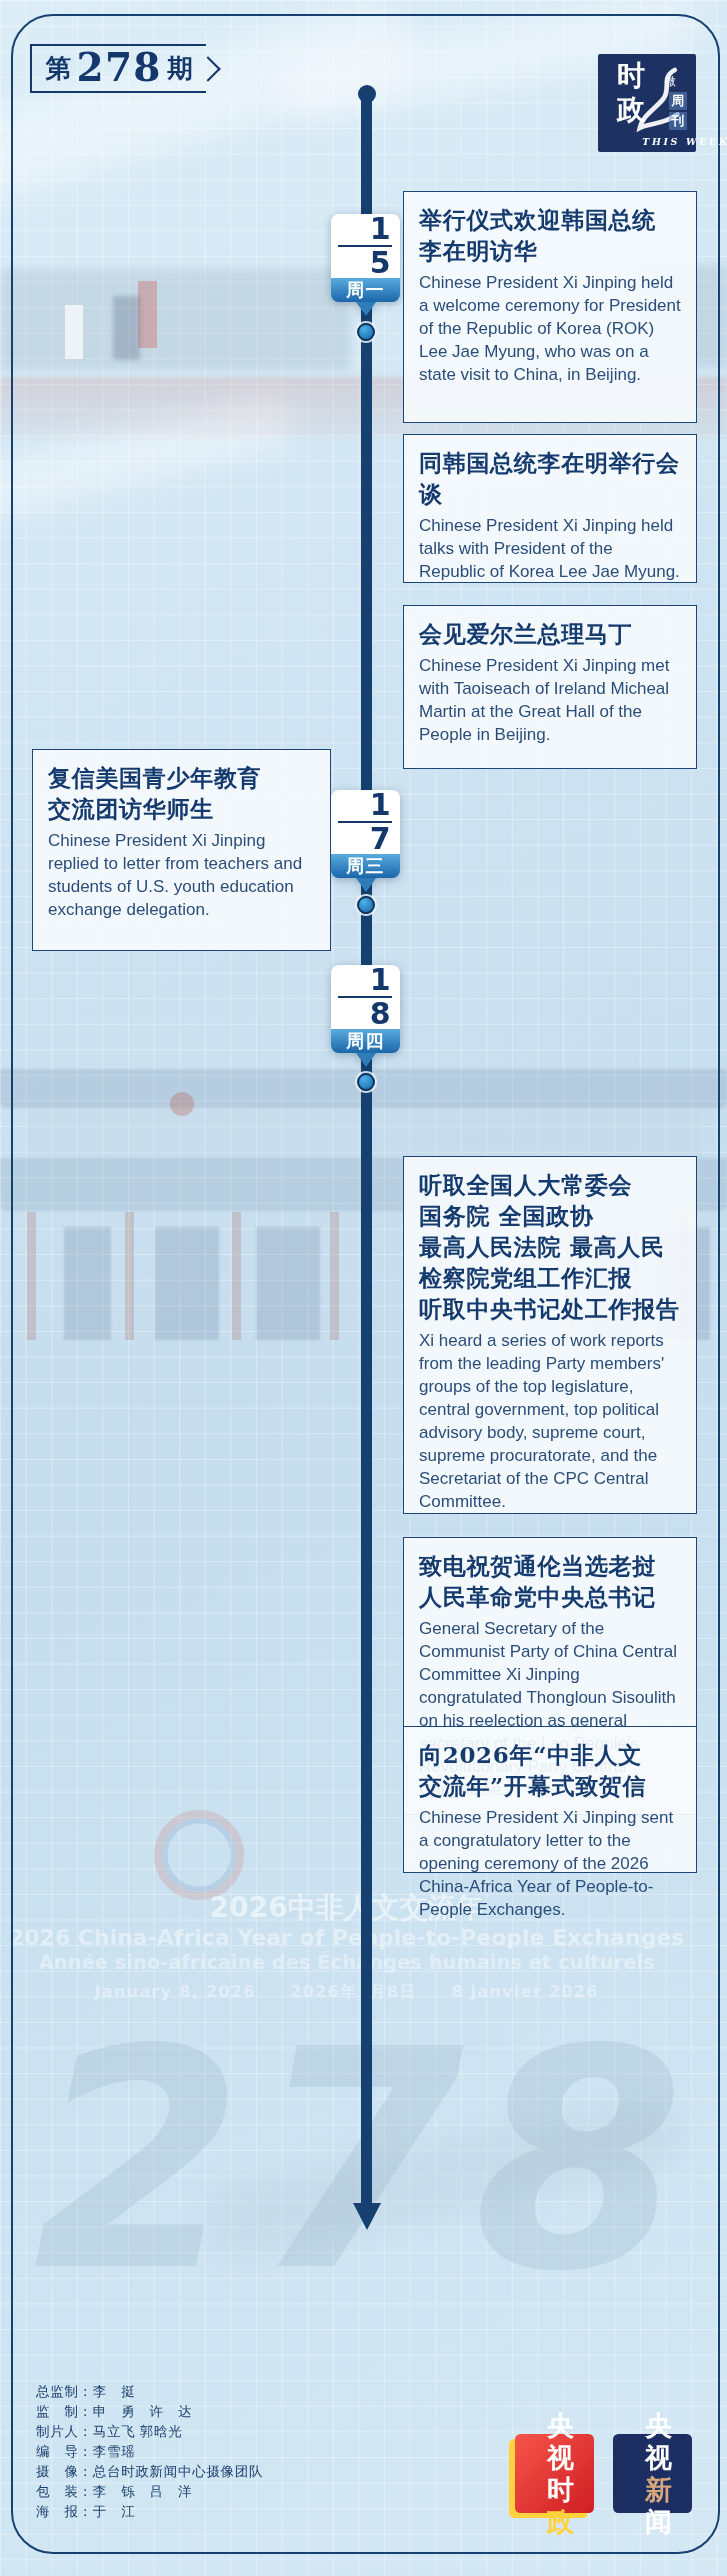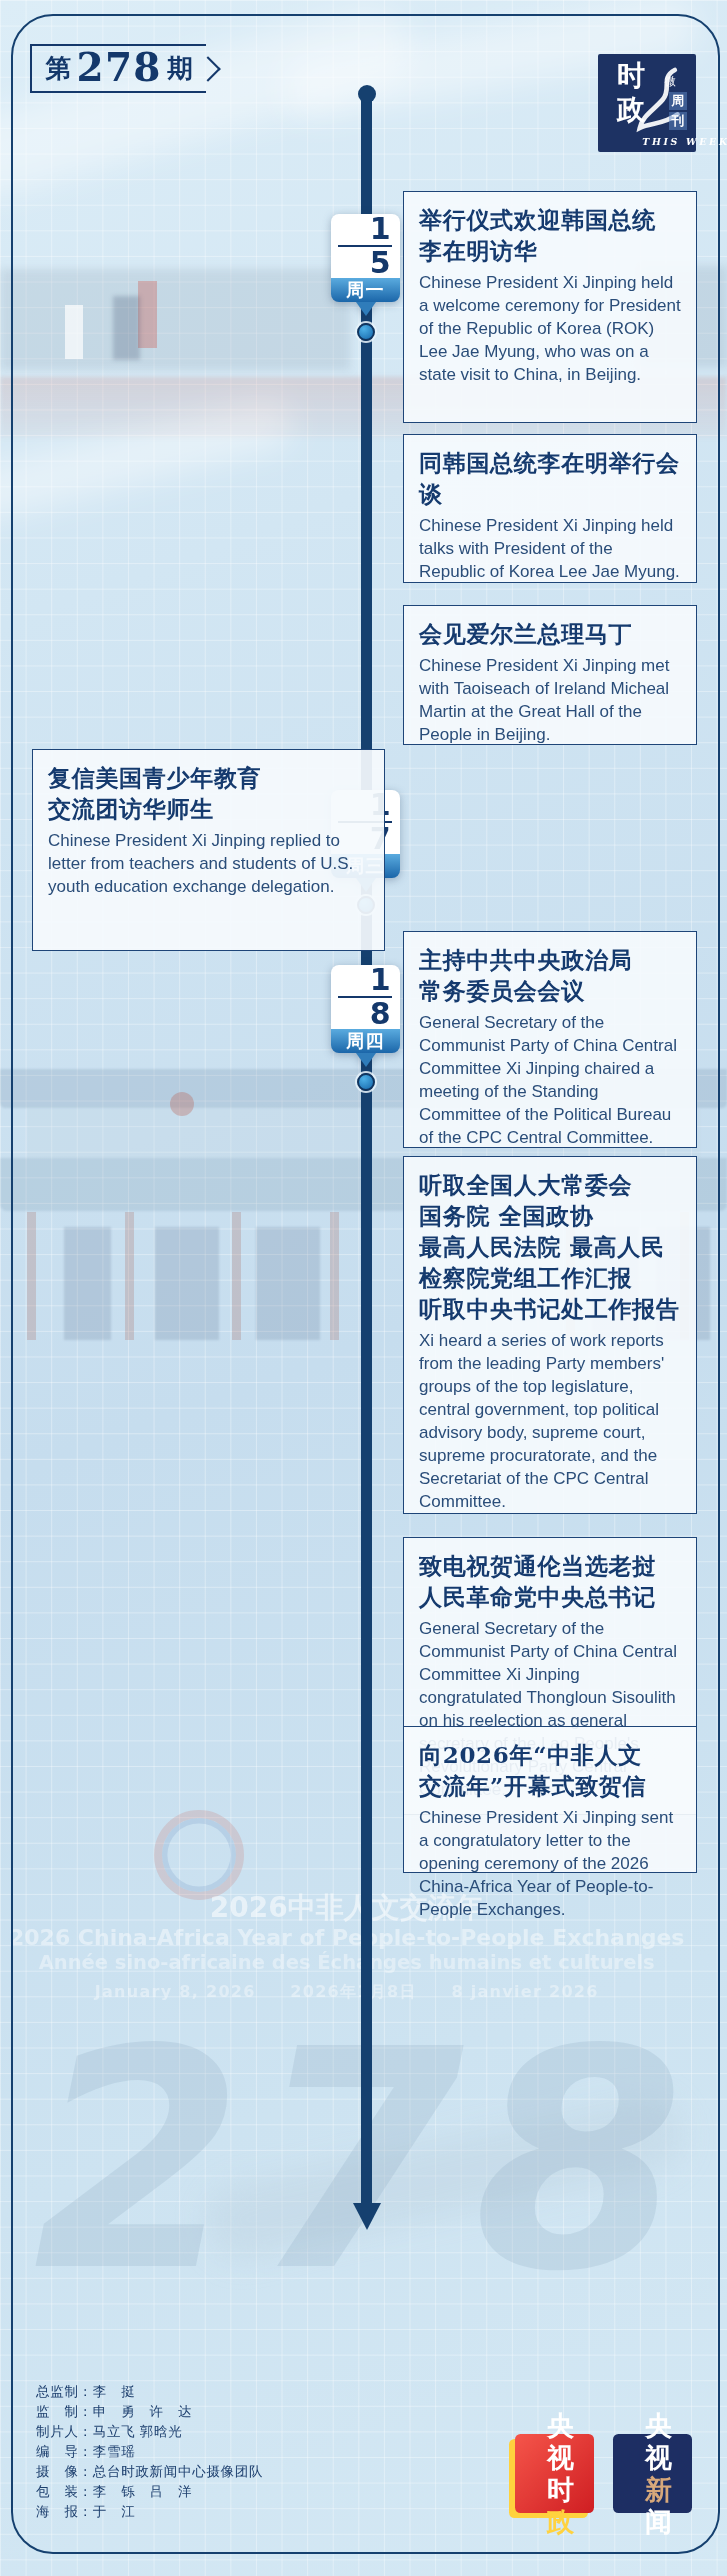--- a/index.html
+++ b/index.html
@@ -77,22 +77,22 @@
     background:radial-gradient(circle at 35% 28%,#4db1e8,#1565a8);border:2px solid #11355f;
     box-shadow:0 0 0 2px rgba(232,243,250,.85);box-sizing:border-box;}
   .td1{top:323px}.td2{top:896px}.td3{top:1073px}
   
   .entry{position:absolute;left:403px;width:294px;box-sizing:border-box;
     background:rgba(245,250,253,.93);border:1.3px solid #1e4578;padding:12px 15px;}
   .entry-title{font:600 23px/31px "DejaVu Serif",serif;color:#153a6e;white-space:pre-line;letter-spacing:0.7px;}
   .entry-body{margin-top:5.4px;font:400 17px/23px "Liberation Sans",sans-serif;color:#2a4d79;}
   .e1{top:191px;height:232px}
   .e2{top:434px;height:149px}
-  .e3{top:605px;height:140px}
-  .e4{left:32px;width:353px;top:749px;height:202px}
+  .e3{top:605px;height:164px}
+  .e4{left:32px;width:299px;top:749px;height:202px}
   .e5{top:931px;height:217px}
   .e6{top:1156px;height:358px}
   .e7{top:1537px;height:278px}
   .e8{top:1726px;height:147px}
   
   .credits{position:absolute;left:36px;top:2382px;color:#1d3f6e;
     font:400 13.5px/20px "Liberation Sans",sans-serif;letter-spacing:0.7px;}
   .flogo-sz{position:absolute;left:515px;top:2434px;width:79px;height:79px;}
   .flogo-sz .yellow{position:absolute;left:-6px;top:5.4px;width:79px;height:79px;background:#ffd23e;border-radius:5.4px;}
   .flogo-sz .red{position:absolute;left:0;top:0;width:79px;height:79px;border-radius:5.4px;
@@ -217,25 +217,20 @@
   </div>
   <div class="entry e3">
     <div class="entry-title">会见爱尔兰总理马丁</div>
     <div class="entry-body">Chinese President Xi Jinping met with Taoiseach of Ireland Micheal Martin at the Great Hall of the People in Beijing.</div>
   </div>
   <div class="entry e4">
     <div class="entry-title">复信美国青少年教育
 交流团访华师生</div>
     <div class="entry-body">Chinese President Xi Jinping replied to letter from teachers and students of U.S. youth education exchange delegation.</div>
   </div>
-  <div class="entry e5">
-    <div class="entry-title">主持中共中央政治局
-常务委员会会议</div>
-    <div class="entry-body">General Secretary of the Communist Party of China Central Committee Xi Jinping chaired a meeting of the Standing Committee of the Political Bureau of the CPC Central Committee.</div>
-  </div>
   <div class="entry e6">
     <div class="entry-title">听取全国人大常委会
 国务院 全国政协
 最高人民法院 最高人民
 检察院党组工作汇报
 听取中央书记处工作报告</div>
     <div class="entry-body">Xi heard a series of work reports from the leading Party members' groups of the top legislature, central government, top political advisory body, supreme court, supreme procuratorate, and the Secretariat of the CPC Central Committee.</div>
   </div>
   <div class="entry e7">
     <div class="entry-title">致电祝贺通伦当选老挝

